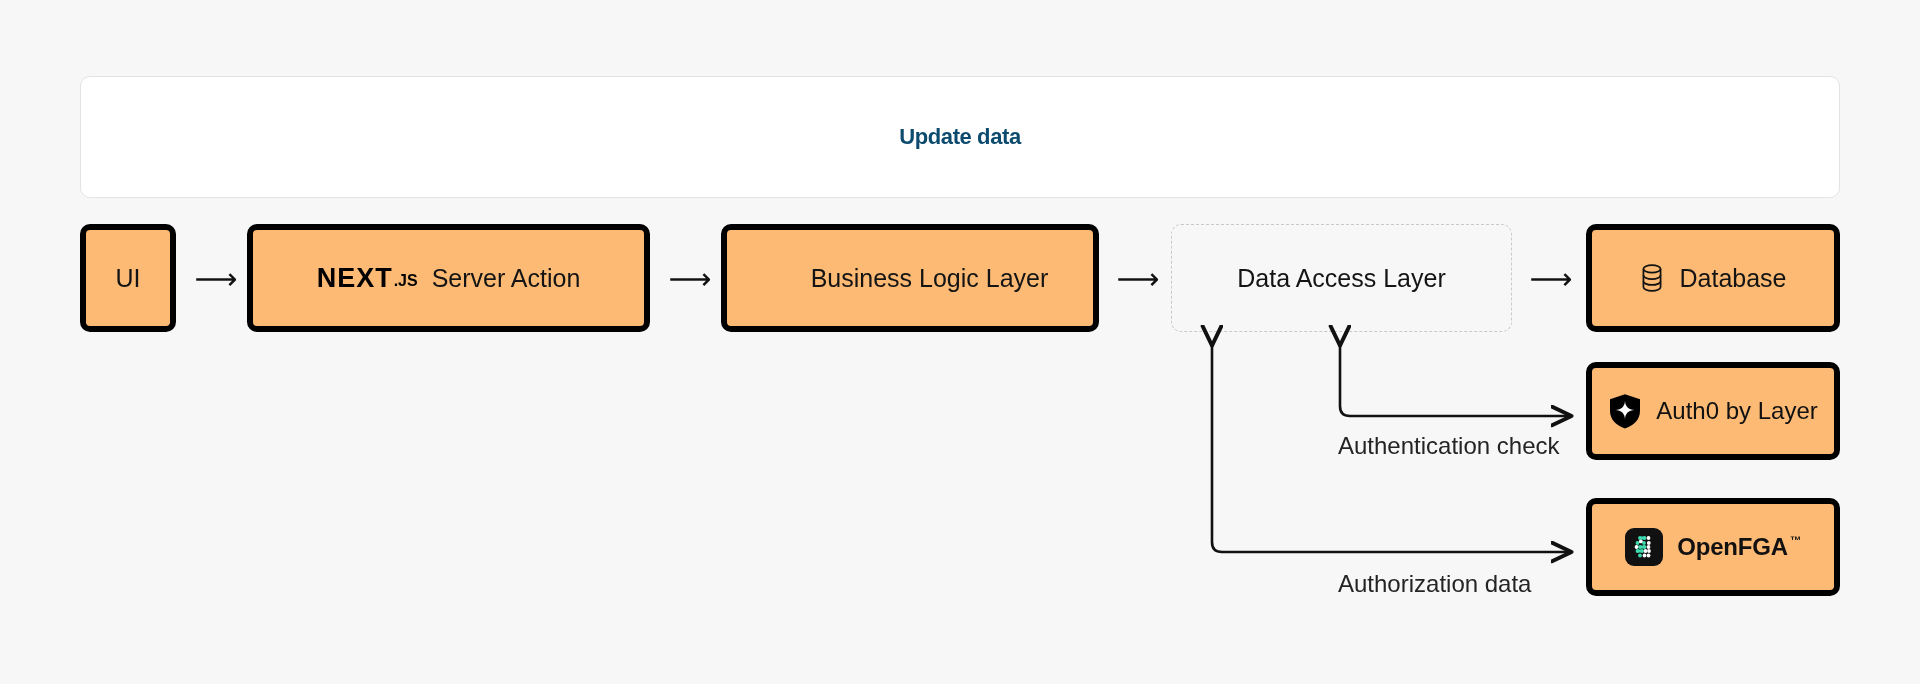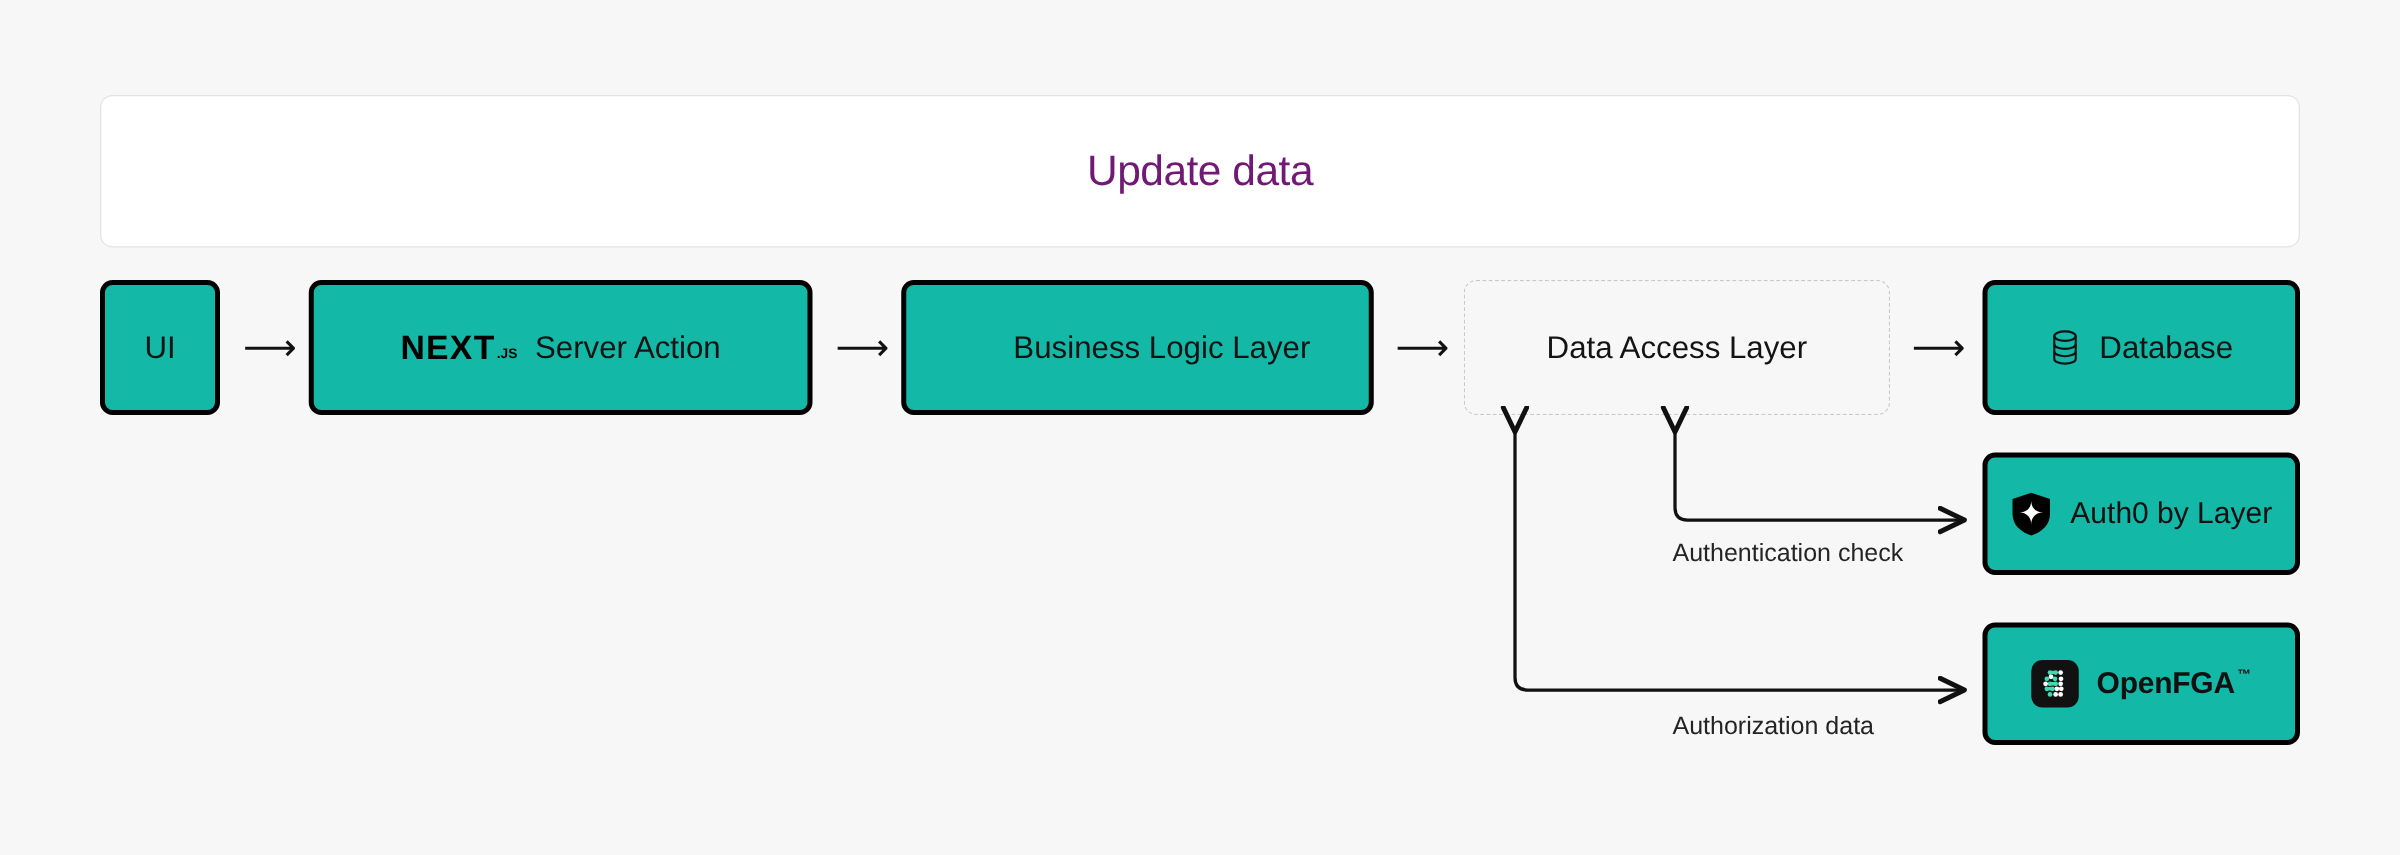--- a/index.html
+++ b/index.html
@@ -31,32 +31,32 @@
     height: 122px;
     box-sizing: border-box;
     background: #ffffff;
     border: 1px solid #e3e3e3;
     border-radius: 10px;
     display: flex;
     align-items: center;
     justify-content: center;
   }
   .title-text {
-    font-size: 34px;
-    font-weight: normal;
+    font-size: 22px;
+    font-weight: bold;
     letter-spacing: -0.4px;
-    color: #701a75;
+    color: #0c4a6e;
   }
 
   
   .node {
     position: absolute;
     box-sizing: border-box;
-    background: #14b8a6;
-    border: 4px solid #000000;
+    background: #fdba74;
+    border: 6px solid #000000;
     border-radius: 10px;
     display: flex;
     align-items: center;
     justify-content: center;
     gap: 14px;
     font-size: 25px;
     color: #141414;
     white-space: nowrap;
   }
   .node.dashed {
@@ -94,21 +94,21 @@
   
   .nextjs-mark {
     display: inline-flex;
     align-items: baseline;
     font-weight: bold;
     letter-spacing: 1px;
     font-size: 27px;
     color: #000000;
   }
   .nextjs-mark .nx-js {
-    font-size: 11px;
+    font-size: 16px;
     letter-spacing: 0;
     margin-left: 1px;
     position: relative;
     top: -1px;
   }
 
   
   .icon {
     display: inline-flex;
     align-items: center;
@@ -148,21 +148,21 @@
     position: absolute;
     left: 0;
     top: 0;
     width: 1920px;
     height: 684px;
     pointer-events: none;
   }
 
   .conn-label {
     position: absolute;
-    font-size: 20px;
+    font-size: 24px;
     color: #242424;
     white-space: nowrap;
   }
   .label-authn { left: 1338px; top: 432px; }
   .label-authz { left: 1338px; top: 570px; }
 </style>
 </head>
 <body>
 
 <div id="stage">

